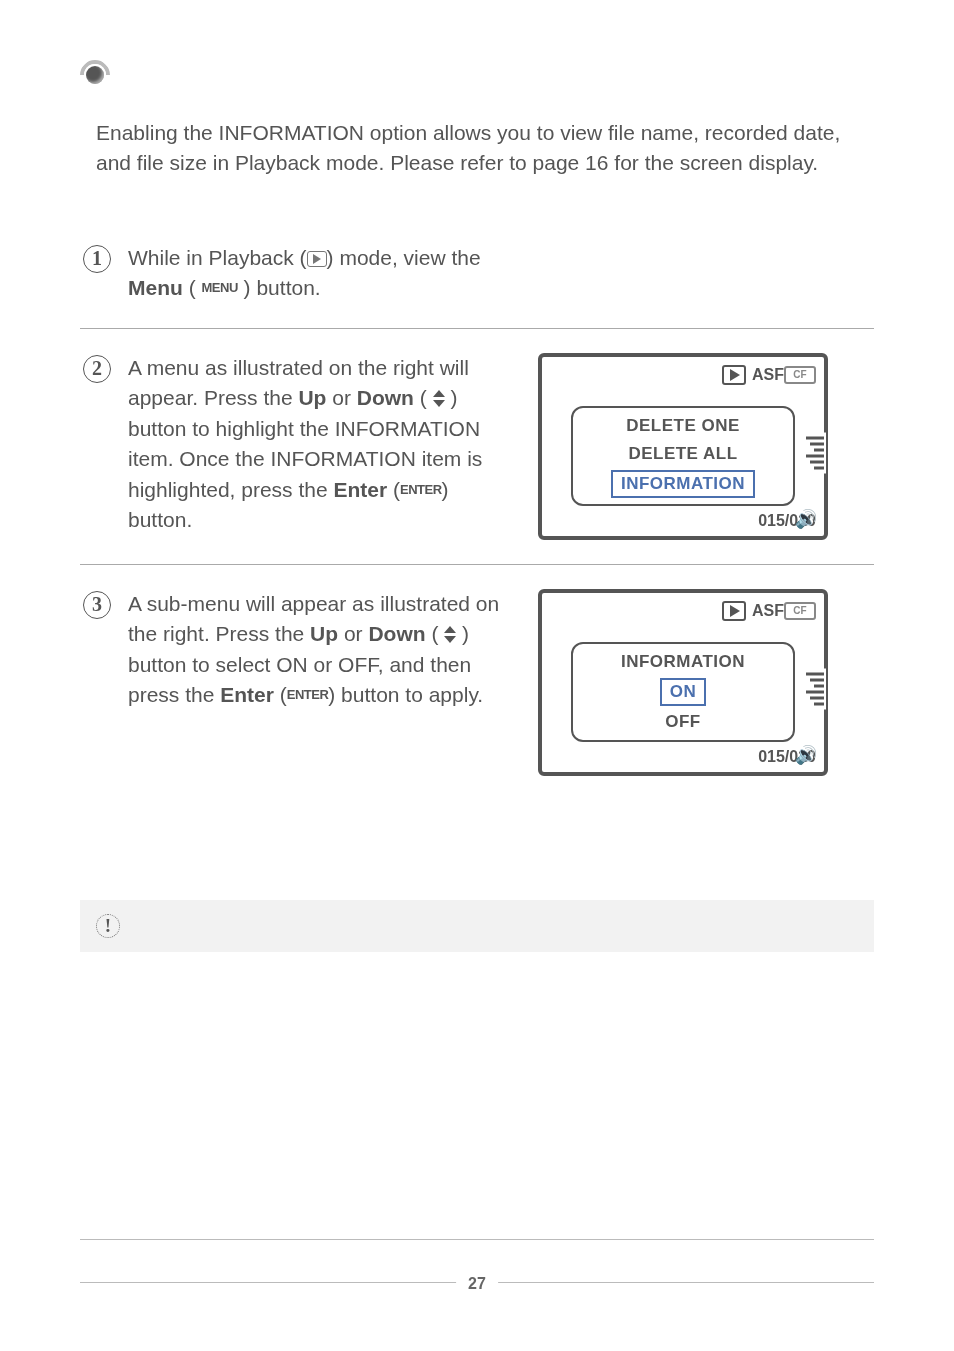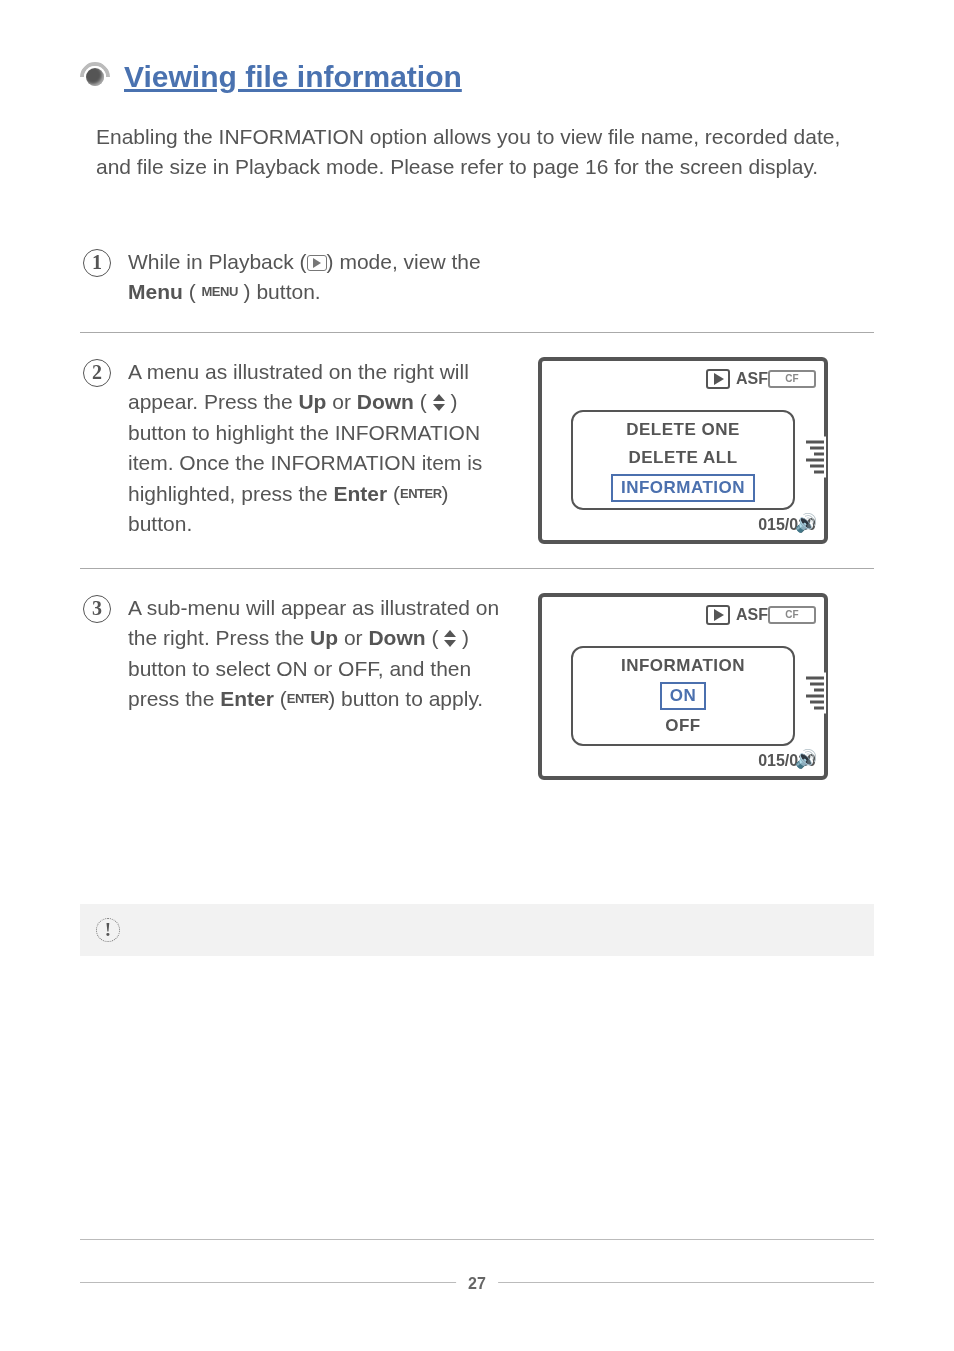--- a/index.html
+++ b/index.html
@@ -184,21 +184,21 @@
     position: relative;
   }
   .lcd-play-icon::after {
     content: ""; width: 0; height: 0;
     border-left: 10px solid #555;
     border-top: 6px solid transparent;
     border-bottom: 6px solid transparent;
     margin-left: 2px;
   }
   .lcd-cf {
-    width: 48px; height: 18px; border: 2px solid #888;
+    width: 32px; height: 18px; border: 2px solid #888;
     border-radius: 3px; font-size: 10px;
     display: inline-flex; align-items: center; justify-content: center; color: #888;
   }
   .lcd-right-stack {
     position: absolute;
     right: -2px;
     top: 54%;
     transform: translateY(-50%);
     display: flex;
     flex-direction: column;
@@ -251,21 +251,20 @@
 <body>
 
 <div class="page">
   <div class="page-inner">
 
     <div class="heading-row">
       <span class="bullet-icon">
         <span class="bullet-outer"></span>
         <span class="bullet-inner"></span>
       </span>
-      <h1>Viewing file information</h1>
     </div>
 
     <p class="intro">Enabling the INFORMATION option allows you to view file name, recorded date, and file size in Playback mode. Please refer to page 16 for the screen display.</p>
 
     <div class="step">
       <div class="step-num">
         <div class="num-circle">1</div>
       </div>
       <div class="step-body">
         <div class="step-text">

